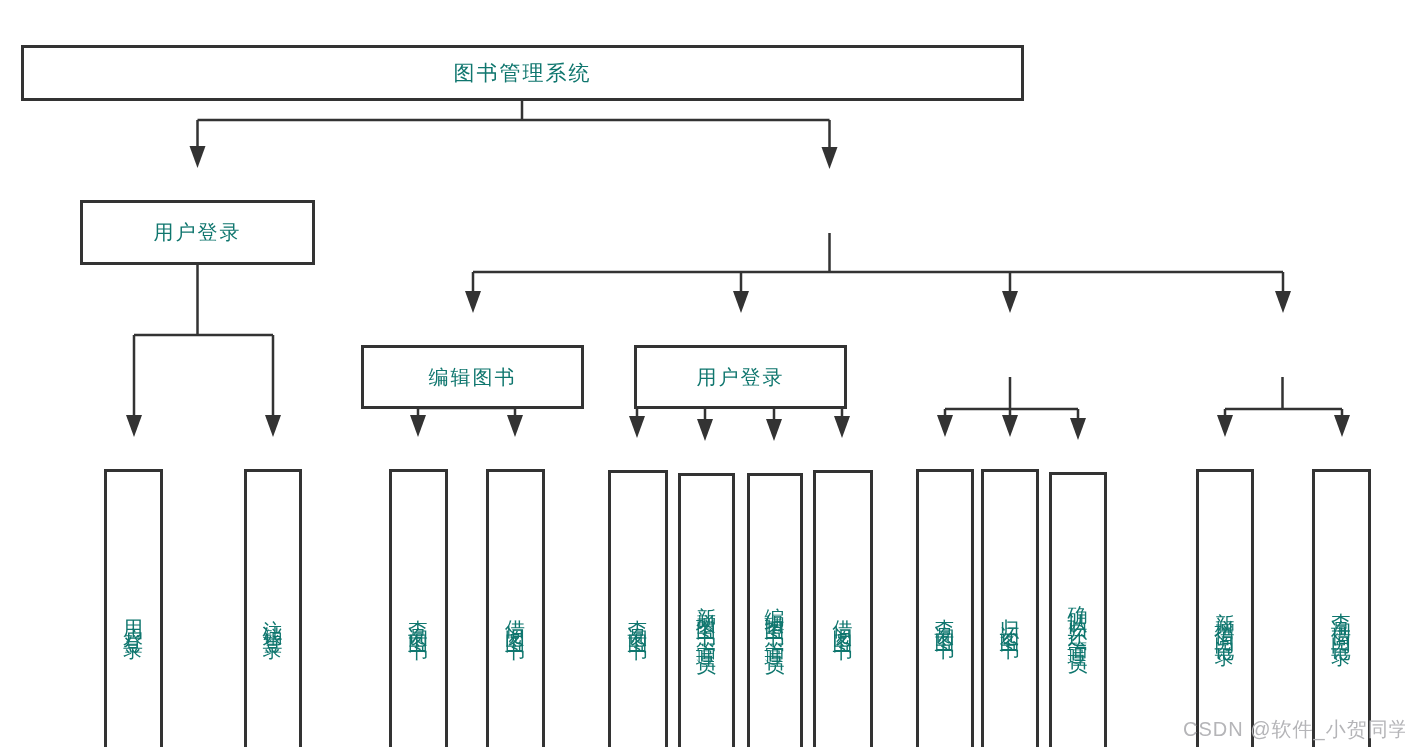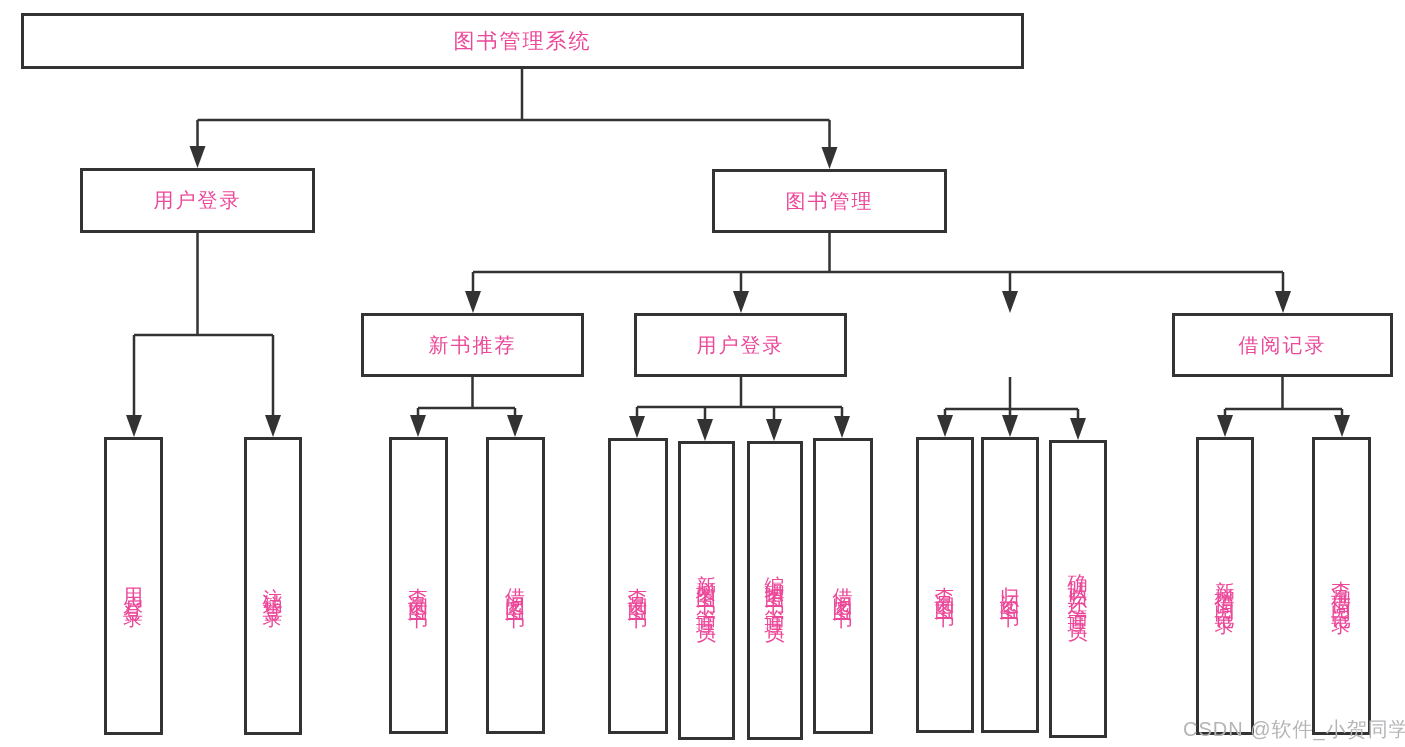--- a/index.html
+++ b/index.html
@@ -4,21 +4,21 @@
 <style>
   html,body{margin:0;padding:0;background:#fff;}
   .canvas{
     position:relative;width:1405px;height:747px;background:#fff;overflow:hidden;
     font-family:"Liberation Sans","DejaVu Sans",sans-serif;color:#3a3a3a;
   }
   .wires{position:absolute;left:0;top:0;width:1405px;height:747px;}
   .node{
     position:absolute;box-sizing:border-box;background:#fff;border:3px solid #333;
     display:flex;align-items:center;justify-content:center;
-    font-size:20px;color:#ec4899;letter-spacing:2px;white-space:nowrap;
+    font-size:20px;color:#0f766e;letter-spacing:2px;white-space:nowrap;margin-top:32px;
   }
   .node.title{font-size:21px;}
   .node.leaf{
     writing-mode:vertical-rl;text-orientation:mixed;
     letter-spacing:7px;line-height:1;white-space:normal;
   }
   .watermark{
     position:absolute;left:1183px;top:716px;font-size:20px;
     color:#b5b5b8;letter-spacing:1px;white-space:nowrap;
   }
@@ -64,25 +64,23 @@
       <polygon points="1002,415 1018,415 1010,437"></polygon>
       <polygon points="1070,418 1086,418 1078,440"></polygon>
       <polygon points="1217,415 1233,415 1225,437"></polygon>
       <polygon points="1334,415 1350,415 1342,437"></polygon>
     </g>
   </svg>
 
   <div class="node title" style="left:21px;top:13px;width:1003px;height:56px">图书管理系统</div>
 
   <div class="node" style="left:80px;top:168px;width:235px;height:65px">用户登录</div>
-  <div class="node" style="left:712px;top:169px;width:235px;height:64px">图书管理</div>
 
-  <div class="node" style="left:361px;top:313px;width:223px;height:64px">新书推荐</div>
+  <div class="node" style="left:361px;top:313px;width:223px;height:64px">编辑图书</div>
   <div class="node" style="left:634px;top:313px;width:213px;height:64px">用户登录</div>
-  <div class="node" style="left:1172px;top:313px;width:221px;height:64px">借阅记录</div>
 
   <div class="node leaf" style="left:104px;top:437px;width:59px;height:298px">用户登录</div>
   <div class="node leaf" style="left:244px;top:437px;width:58px;height:298px">注销登录</div>
 
   <div class="node leaf" style="left:389px;top:437px;width:59px;height:297px">查询图书</div>
   <div class="node leaf" style="left:486px;top:437px;width:59px;height:297px">借阅图书</div>
 
   <div class="node leaf" style="left:608px;top:438px;width:60px;height:296px">查询图书</div>
   <div class="node leaf" style="left:678px;top:441px;width:57px;height:299px">新增图书（管理员）</div>
   <div class="node leaf" style="left:747px;top:441px;width:56px;height:299px">编辑图书（管理员）</div>

